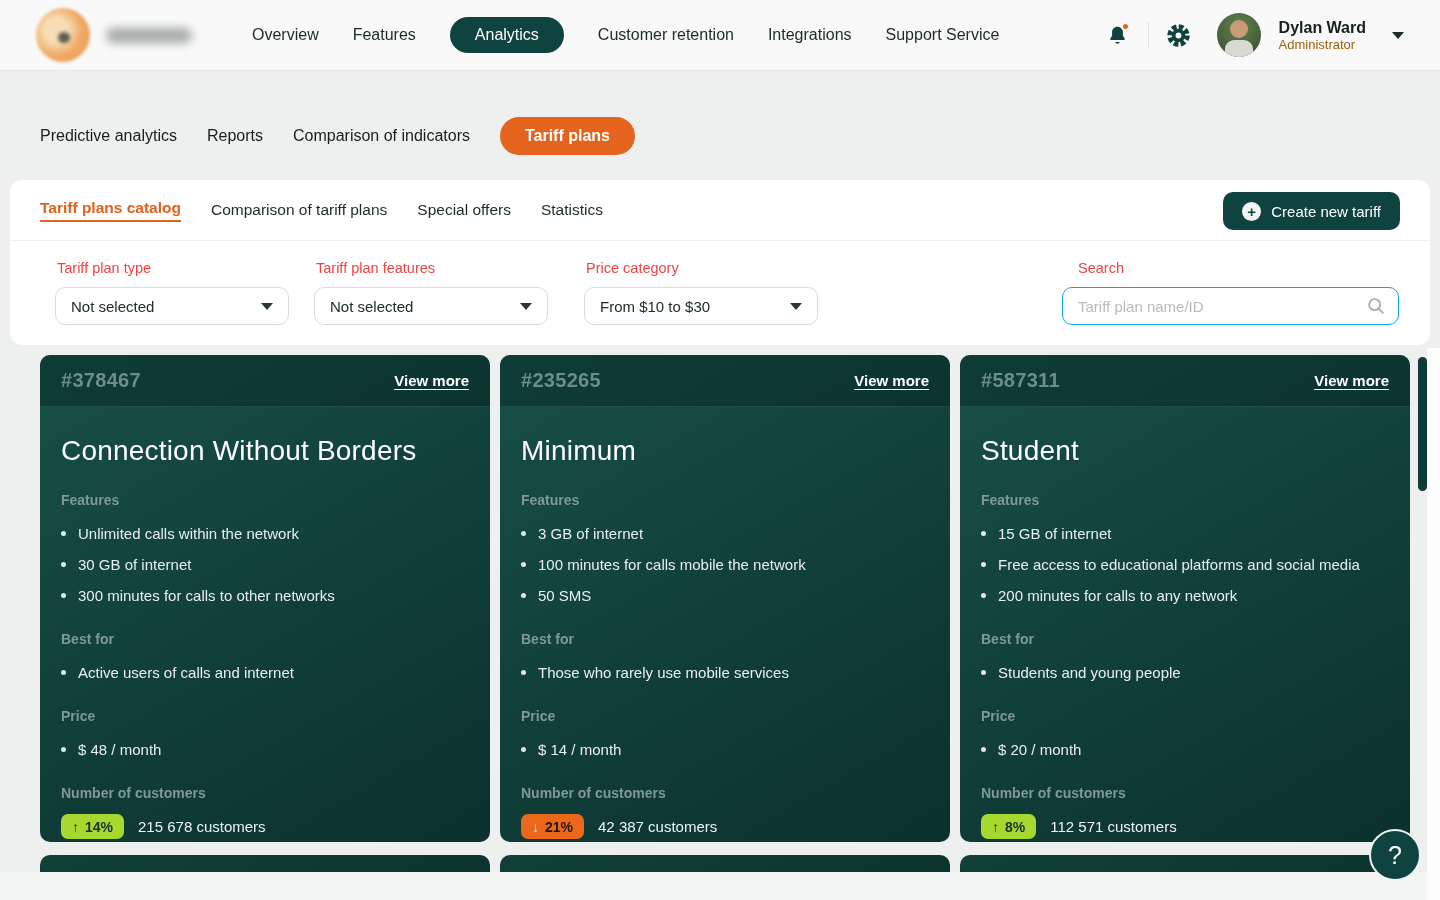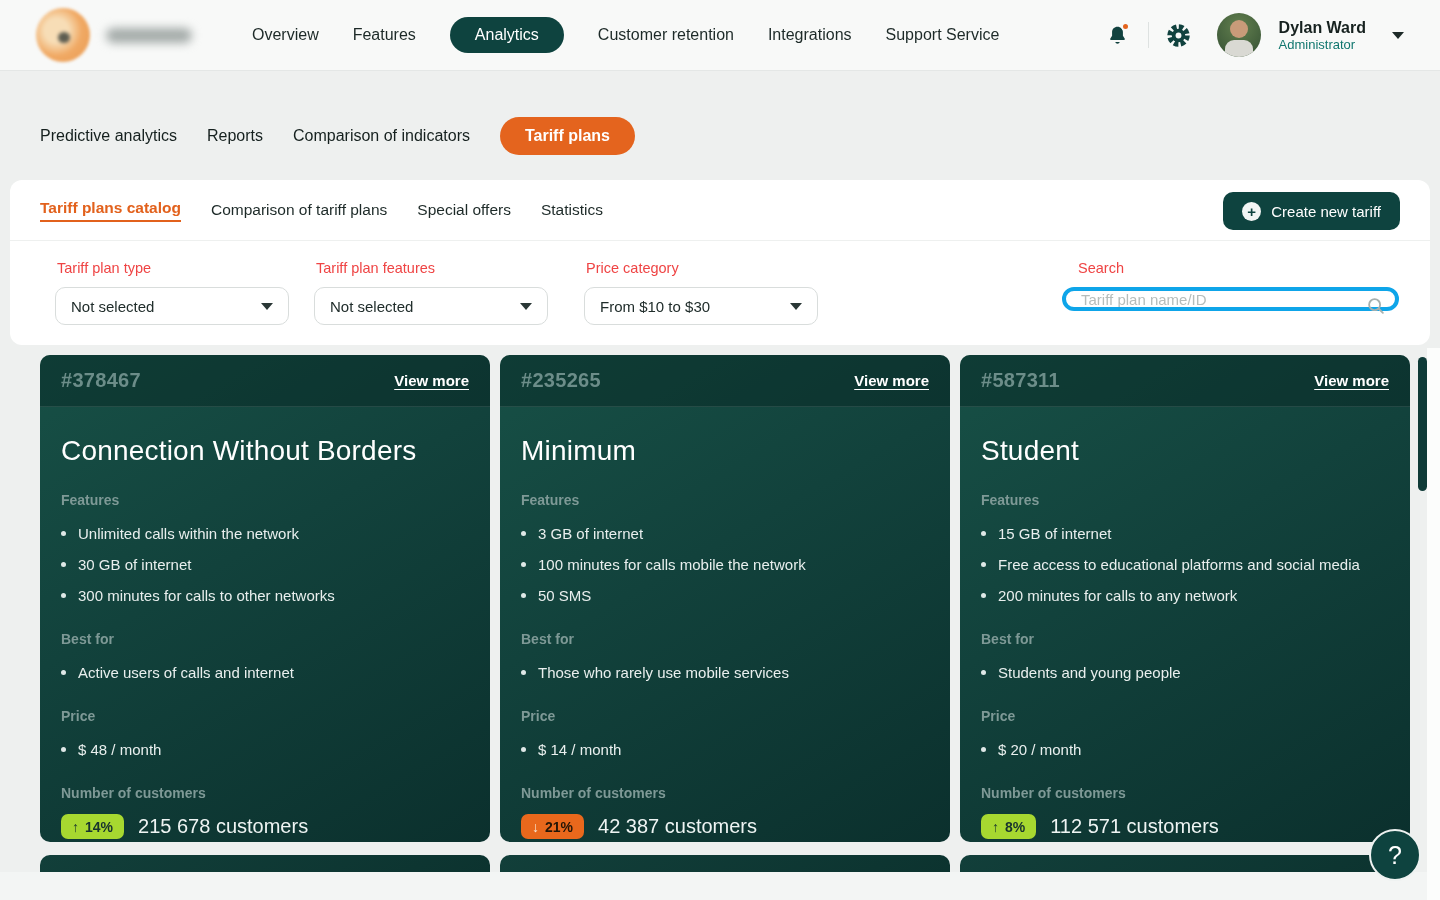--- a/index.html
+++ b/index.html
@@ -26,21 +26,21 @@
   .icon-btn { position:relative; width:28px; height:28px; display:flex; align-items:center; justify-content:center; cursor:pointer; }
   .notif-dot { position:absolute; top:1px; right:2px; width:9px; height:9px; border-radius:50%;
     background:#E4641E; border:2px solid #f8f9f8; }
   .vdivider { width:1px; height:26px; background:#dee2e1; }
   .avatar { width:44px; height:44px; border-radius:50%; position:relative; overflow:hidden; margin-left:8px; cursor:pointer;
     background:radial-gradient(circle at 50% 30%, #63804f, #3e5a39 75%); }
   .avatar::before { content:""; position:absolute; left:13px; top:7px; width:18px; height:18px; border-radius:50%; background:#c99b79; }
   .avatar::after  { content:""; position:absolute; left:8px;  top:27px; width:28px; height:17px; border-radius:9px 9px 0 0; background:#d9d9d3; }
   .user-info { line-height:1.2; margin-left:2px; cursor:pointer; }
   .user-name { font-size:16px; font-weight:700; color:#16211f; }
-  .user-role { font-size:13px; color:#0f766e; }
+  .user-role { font-size:13px; color:#a16207; }
   .chev-down { width:0; height:0; border-left:6px solid transparent; border-right:6px solid transparent;
     border-top:7px solid #1d2a28; margin-left:10px; cursor:pointer; }
 
   
   .subnav { position:absolute; top:116px; left:40px; height:39px; display:flex; align-items:center; gap:30px;
     font-size:16px; color:#15201e; }
   .subnav > div { cursor:pointer; white-space:nowrap; }
   .subnav-pill { background:#E4641E; color:#fff; padding:10px 25px; border-radius:999px; font-weight:600; }
 
   
@@ -59,21 +59,21 @@
 
   .fgroup { position:absolute; top:80px; }
   .fgroup-label { display:block; font-size:14.5px; color:#ef4444; margin:0 0 11px 2px; }
   .select { width:234px; height:38px; border:1px solid #d9dddc; border-radius:10px; background:#fff;
     display:flex; align-items:center; justify-content:space-between; padding:0 15px; font-size:15px;
     color:#202d2b; cursor:pointer; }
   .caret { width:0; height:0; border-left:6px solid transparent; border-right:6px solid transparent;
     border-top:7px solid #2a3736; }
   .search-group { position:absolute; top:80px; right:31px; width:337px; }
   .search-box { position:relative; width:337px; }
-  .search-input { width:337px; height:24px; border:4px solid #0ea5e9; border-radius:15px; background:#fff;
+  .search-input { width:337px; height:38px; border:1px solid #0ea5e9; border-radius:10px; background:#fff;
     font-size:15px; color:#202d2b; padding:0 40px 0 15px; font-family:inherit; outline:none; }
   .search-input::placeholder { color:#b6bdbb; }
   .search-icon { position:absolute; right:12px; top:8px; }
 
   
   .cards { position:absolute; left:40px; top:355px; display:flex; gap:10px; }
   .card { width:450px; height:487px; border-radius:10px; overflow:hidden;
     background:linear-gradient(150deg, #175046 0%, #12423c 42%, #0b302d 100%); }
   .card-head { height:52px; display:flex; align-items:center; justify-content:space-between;
     padding:0 21px; background:rgba(4,33,30,0.42); border-bottom:1px solid rgba(255,255,255,0.10); }
@@ -88,21 +88,21 @@
     line-height:21px; }
   .card-list li + li { margin-top:10px; }
   .dot { width:5px; height:5px; border-radius:50%; background:#dfe8e7; flex:none; }
   .trend-row { margin-top:13px; display:flex; align-items:center; gap:14px; }
   .trend-badge { display:inline-flex; align-items:center; gap:6px; height:25px; padding:0 11px;
     border-radius:7px; font-size:14px; font-weight:700; }
   .trend-up { background:#A7D830; color:#17322e; }
   .trend-up .trend-arrow { color:#17322e; font-weight:400; }
   .trend-down { background:#E9681C; color:#241607; }
   .trend-down .trend-arrow { color:#f9e8d4; font-weight:400; }
-  .cust-count { font-size:20px; color:#eef4f3; }
+  .cust-count { font-size:15px; color:#eef4f3; }
 
   
   .cards2 { position:absolute; left:40px; top:855px; display:flex; gap:10px; }
   .card-partial { width:450px; height:17px; border-radius:10px 10px 0 0;
     background:linear-gradient(150deg, #123F3A 0%, #0c332f 100%); }
 
   .bottom-strip { position:absolute; left:0; bottom:0; width:1440px; height:28px; background:#f3f5f4; }
 
   
   .scroll-track { position:absolute; top:348px; right:0; width:13px; height:552px; background:#fcfdfc; }

